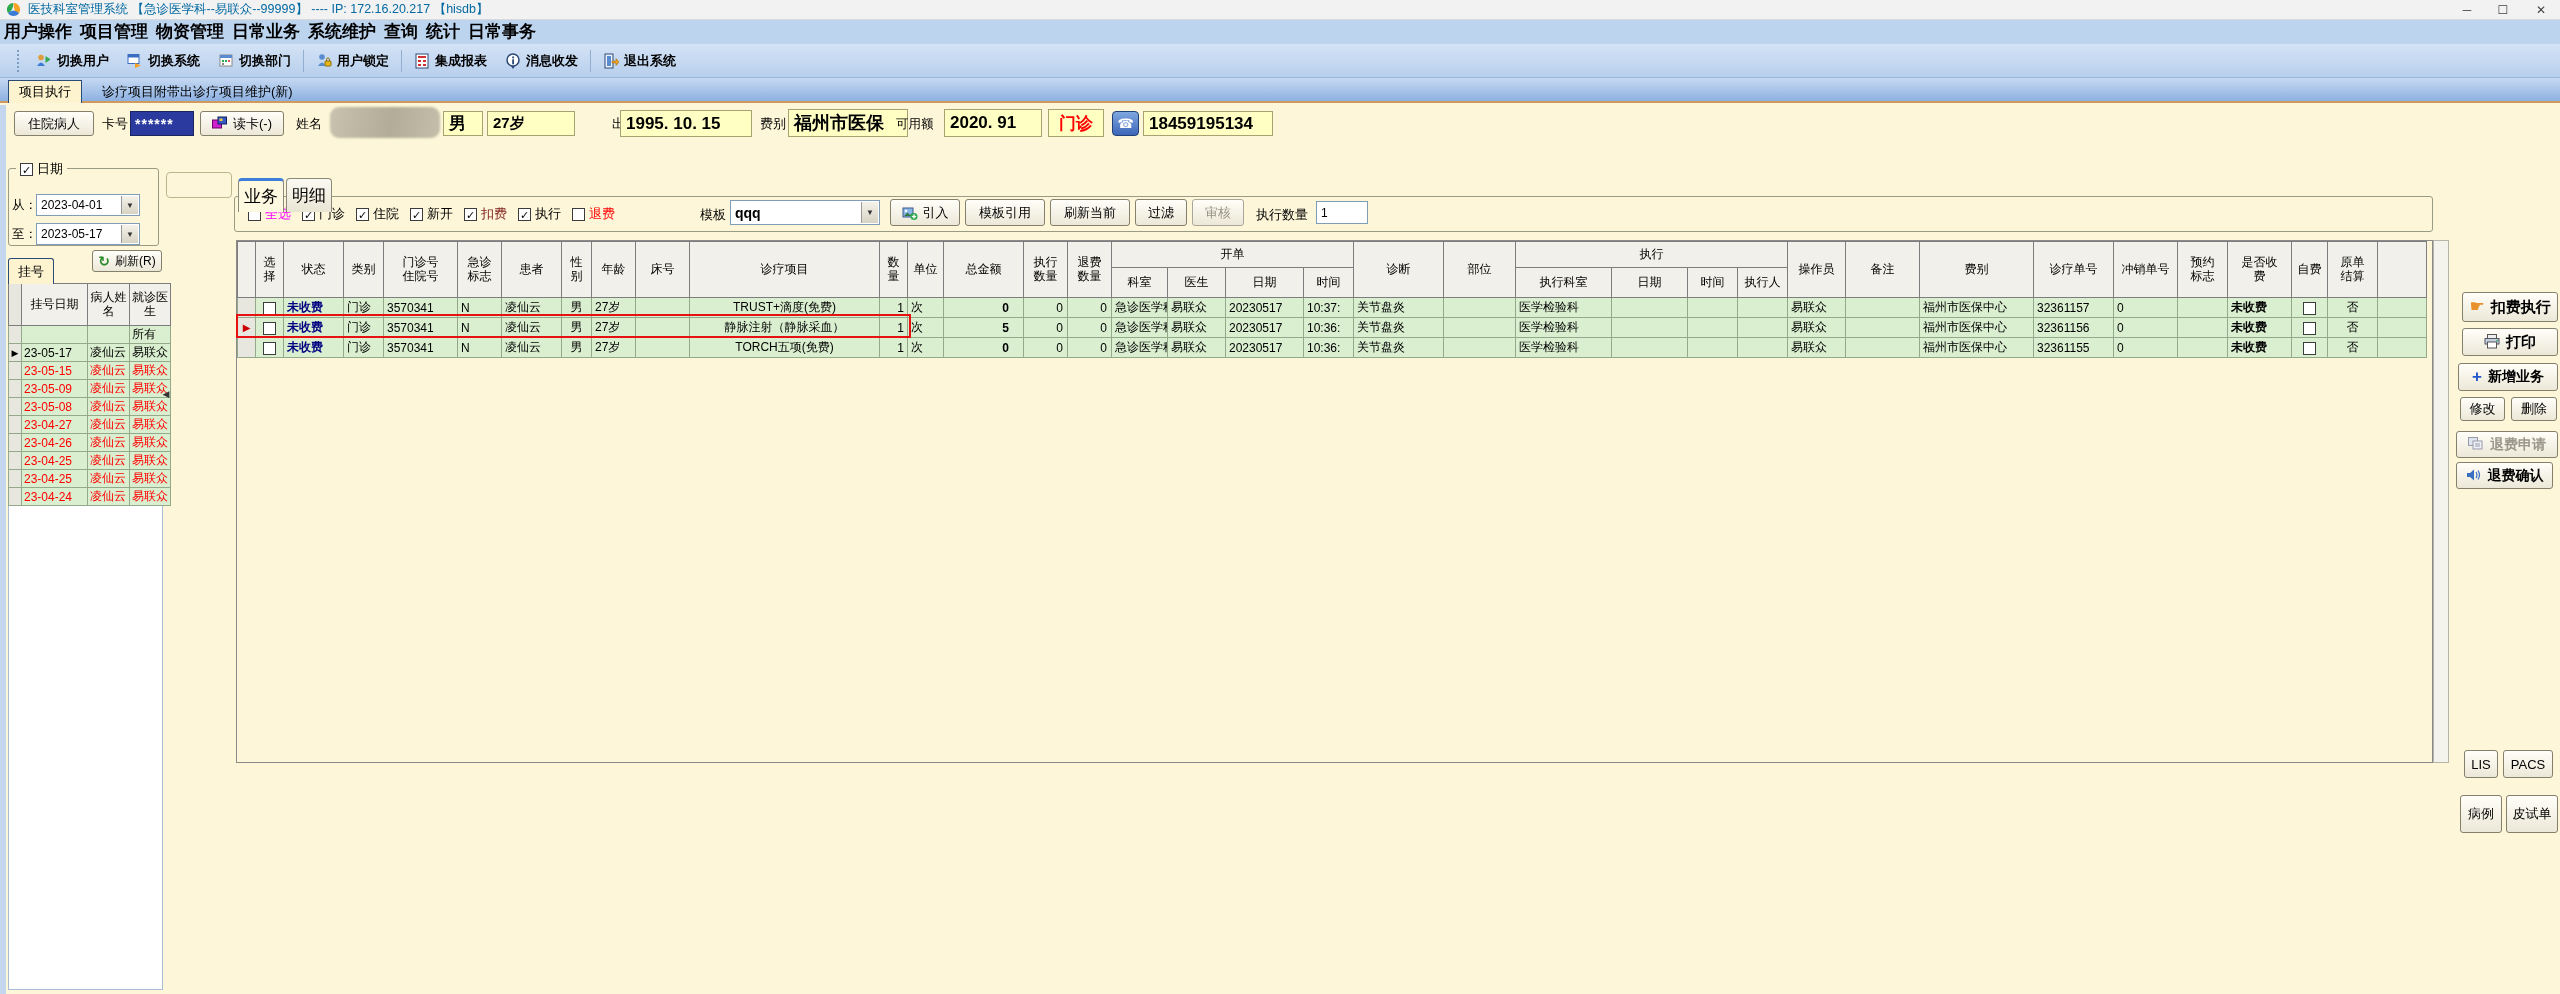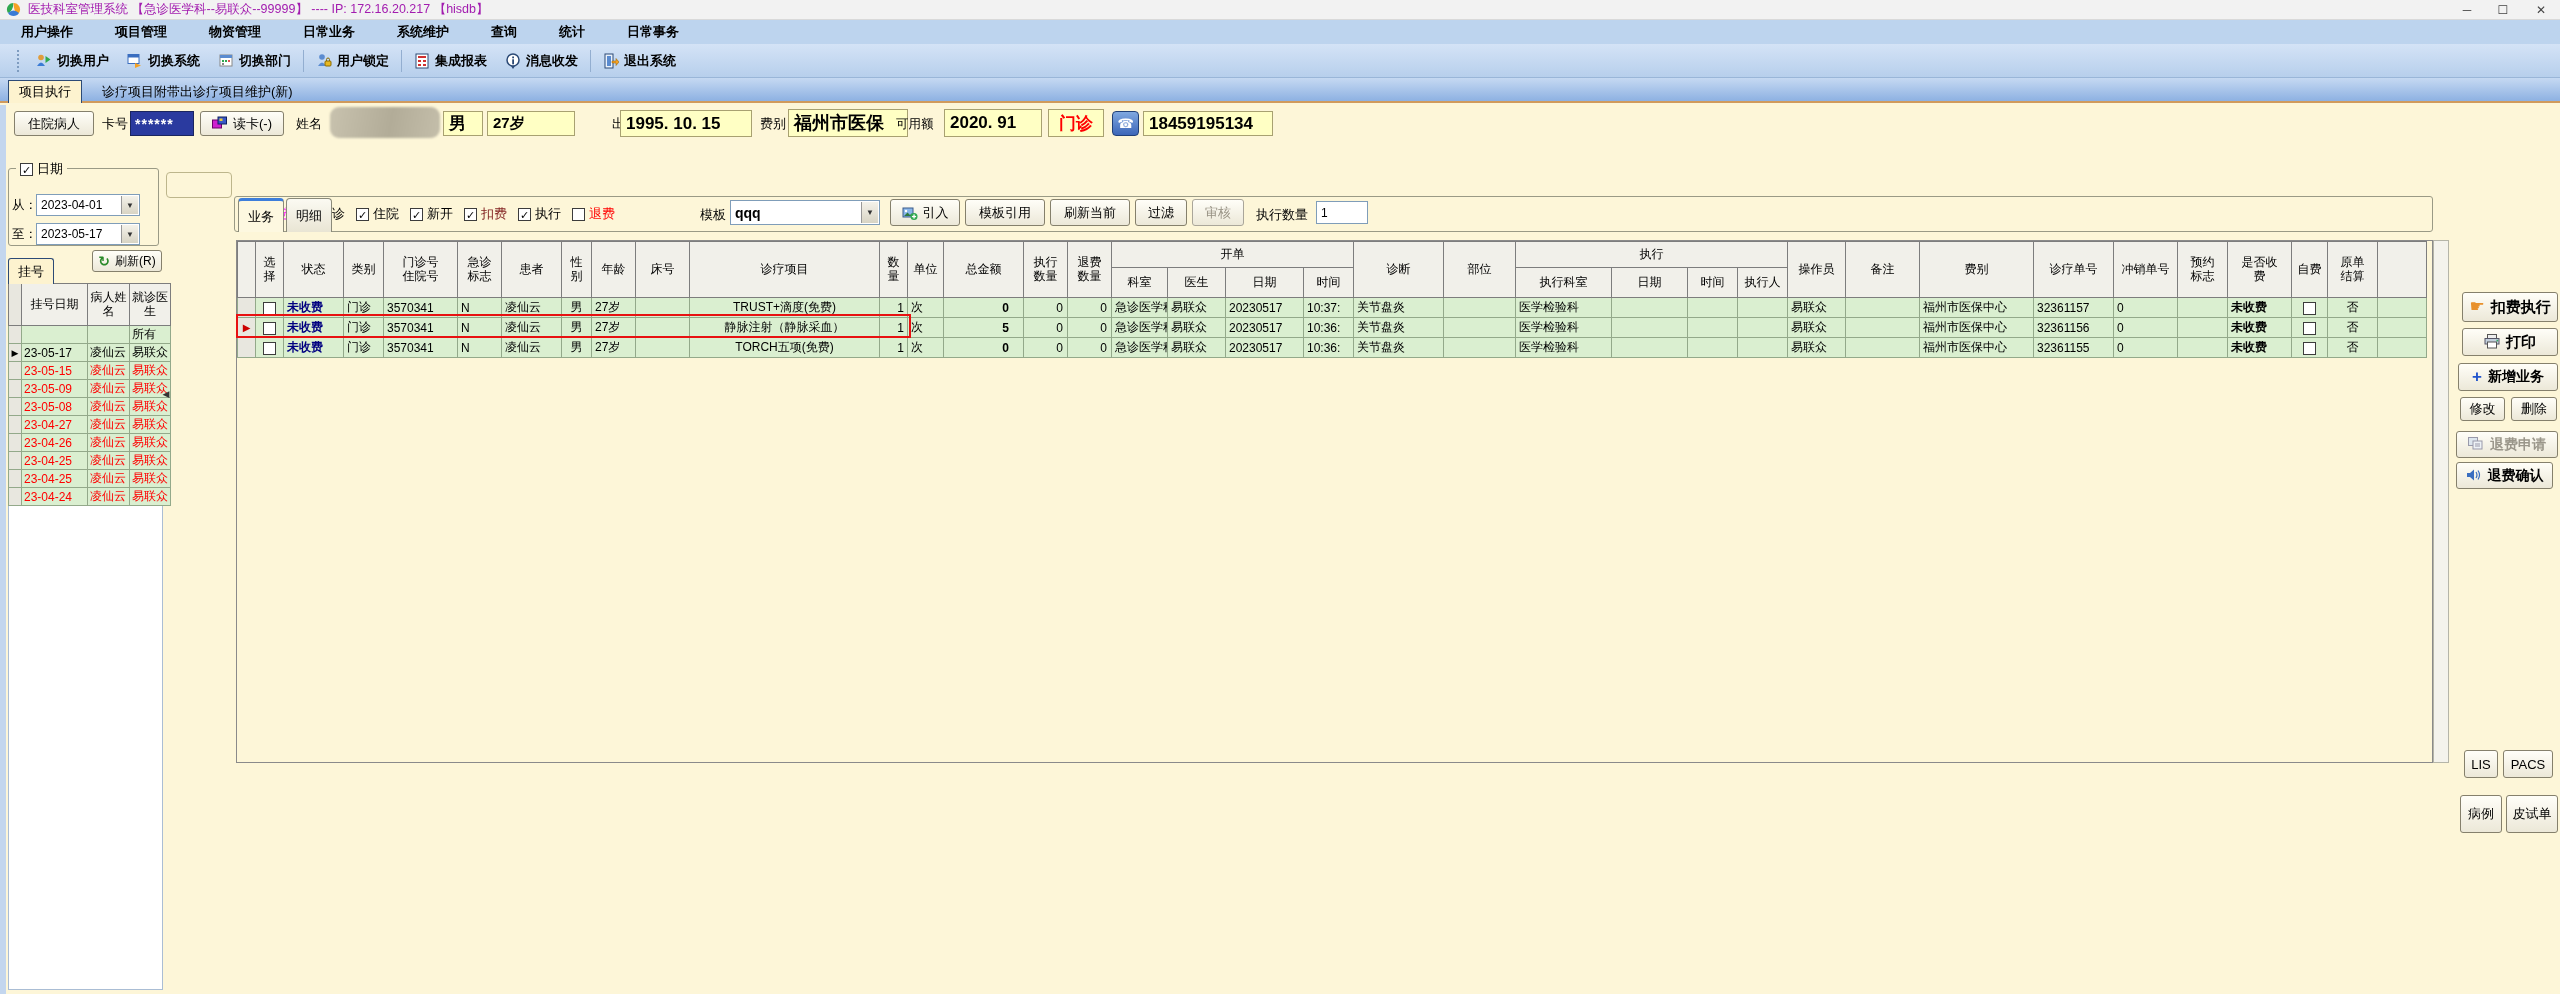--- a/index.html
+++ b/index.html
@@ -1,25 +1,25 @@
 <!DOCTYPE html>
 <html><head>
 <meta charset="utf-8">
 <style>
 *{margin:0;padding:0;box-sizing:border-box}
 html,body{width:2560px;height:994px;overflow:hidden}
 body{font-family:"Liberation Sans","DejaVu Sans",sans-serif;color:#000}
 #app{position:relative;width:2560px;height:994px;background:#fdf6d8;overflow:hidden}
 
 .titlebar{position:absolute;left:0;top:0;width:2560px;height:20px;background:#f2f2f2;border-bottom:1px solid #d9d9d9;display:flex;align-items:center;padding-left:6px;gap:6px}
-.titlebar .ttl{font-size:12.5px;color:#a21caf}
+.titlebar .ttl{font-size:12.5px;color:#0369a1}
 .winctl{position:absolute;top:0;height:20px;width:30px;text-align:center;line-height:20px;font-size:12px;color:#444}
 
 .menubar{position:absolute;left:0;top:20px;width:2560px;height:24px;background:#bdd4ee;display:flex;align-items:center}
-.menu-item{padding:0 21px;font-size:13px;font-weight:bold;line-height:24px}
+.menu-item{padding:0 4px;font-size:17px;font-weight:bold;line-height:24px}
 
 .toolbar{position:absolute;left:0;top:44px;width:2560px;height:34px;background:linear-gradient(#d4e3f6,#b7cfec);border-bottom:1px solid #9ab6d8;display:flex;align-items:center;padding-left:12px}
 .grip{width:5px;height:22px;border-left:2px dotted #7e9cc0;margin:0 5px}
 .tbtn{display:flex;align-items:center;gap:5px;padding:0 9px;height:28px;font-size:13px;font-weight:bold}
 .tsep{width:1px;height:22px;background:#93aed0;margin:0 3px}
 
 .tabstrip{position:absolute;left:0;top:78px;width:2560px;height:25px;background:linear-gradient(#c6d9f2,#8db1e2);border-bottom:2px solid #d09a5c}
 .pagetab{position:absolute;top:2px;height:23px;display:flex;align-items:center;padding:0 10px;font-size:13px}
 .pagetab.active{background:#fdf3cf;border:1px solid #2c4a76;border-bottom:none;font-weight:normal}
 
@@ -35,21 +35,21 @@
 
 .groupbox{position:absolute;border:1px solid #9a9a85;border-radius:3px}
 .sbwhite{position:absolute;left:8px;top:283px;width:155px;height:707px;background:#fff;border:1px solid #aabdd4}
 #reg-table{position:absolute;left:8px;top:283px;border-collapse:collapse;table-layout:fixed;background:#fff}
 #reg-table th{background:#f1f0ea;border:1px solid #7d7d7d;font-weight:normal;font-size:12px;line-height:1.15;padding:0 1px}
 #reg-table td{background:#daefd0;border:1px solid #93a98a;font-size:12px;height:18px;padding:0 2px;white-space:nowrap;overflow:hidden}
 #reg-table td.mk,#reg-table th.mk{background:#e8e7df;padding:0;font-size:9px;text-align:center}
 #reg-table tr.redrow td{color:#f00}
 #reg-table tr.redrow td.mk{color:#000}
 
-.maintab{position:absolute;top:198px;height:34px;border:1px solid #8a8a7a;border-bottom:none;border-radius:4px 4px 0 0;background:linear-gradient(#fbfaf2,#e9e5d4);font-size:13px;display:flex;align-items:center;justify-content:center;z-index:3}
+.maintab{position:absolute;top:178px;height:34px;border:1px solid #8a8a7a;border-bottom:none;border-radius:4px 4px 0 0;background:linear-gradient(#fbfaf2,#e9e5d4);font-size:17px;display:flex;align-items:center;justify-content:center;z-index:3}
 .maintab.active{background:#fdf8e0;border-top:3px solid #3d7edb}
 
 #main-grid{position:absolute;left:236px;top:240px;width:2197px;height:523px;border:1px solid #8a8a8a;background:#fdf6d8;overflow:hidden}
 #main-table{border-collapse:collapse;table-layout:fixed;width:2190px;font-size:12px}
 #main-table th{background:#f1f0ea;border:1px solid #7d7d7d;font-weight:normal;white-space:pre-line;line-height:1.12;padding:1px;font-size:12px}
 #main-table thead tr:nth-child(1) th{height:26px}
 #main-table thead tr:nth-child(2) th{height:30px}
 #main-table td{background:#daefd0;border:1px solid #93a98a;height:20px;padding:0 0 0 3px;white-space:nowrap;overflow:hidden}
 #main-table td.mk{background:#e8e7df;padding:0;text-align:center;font-size:10px}
 .num{text-align:right;padding-right:3px!important}

